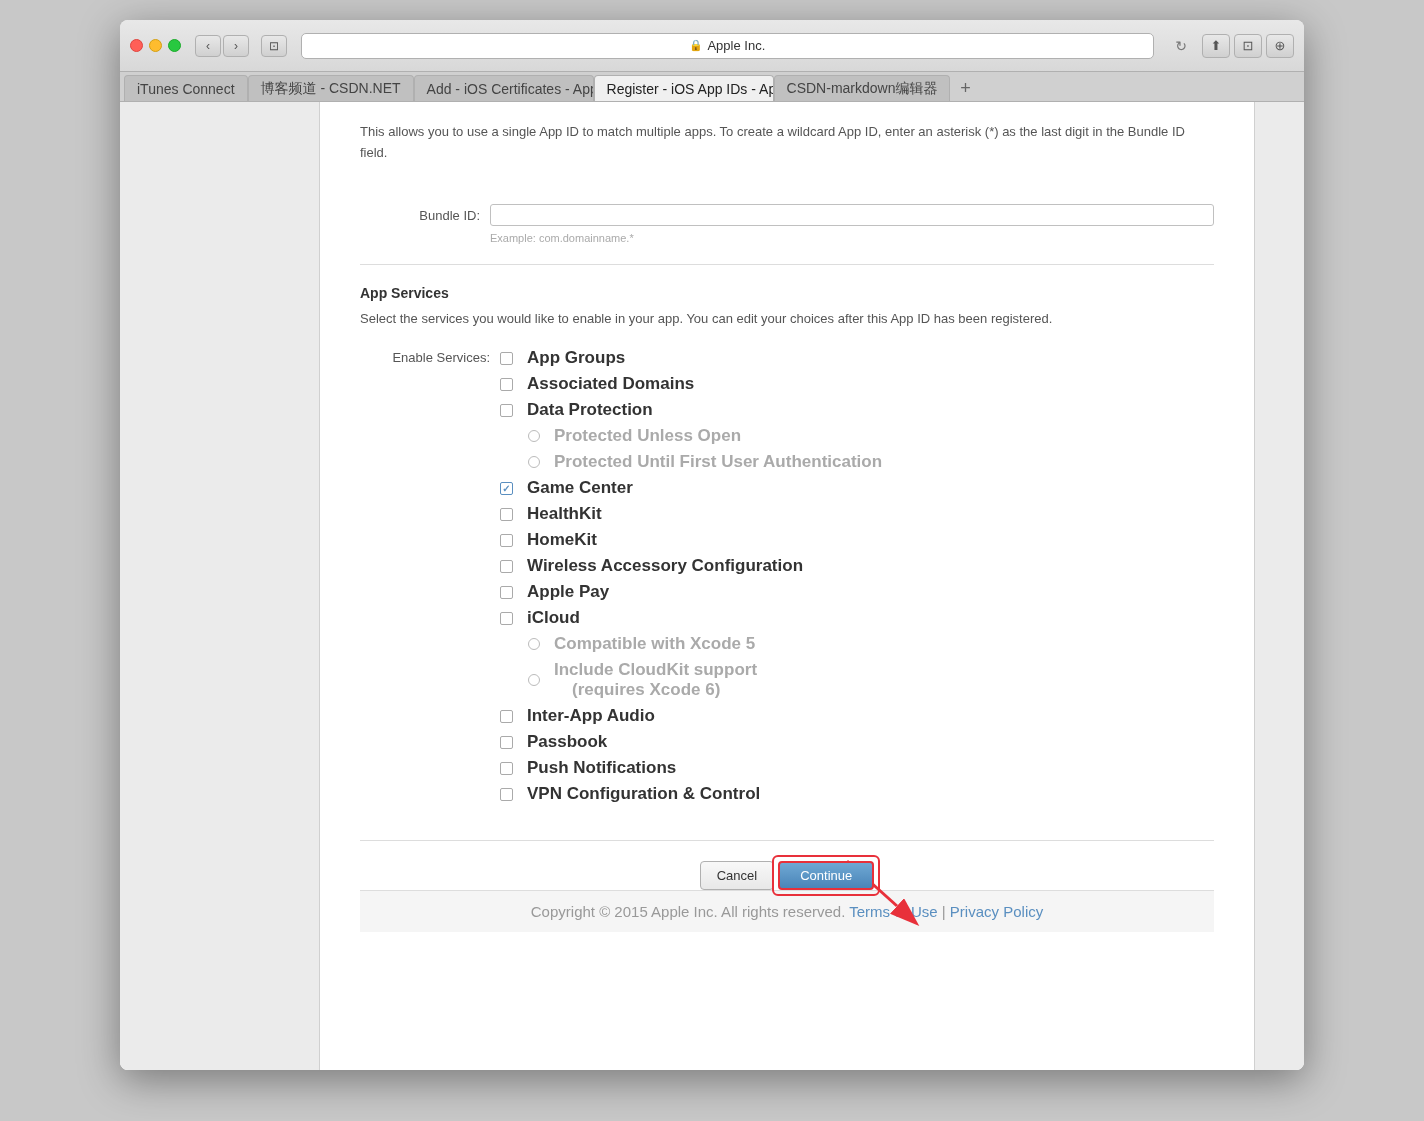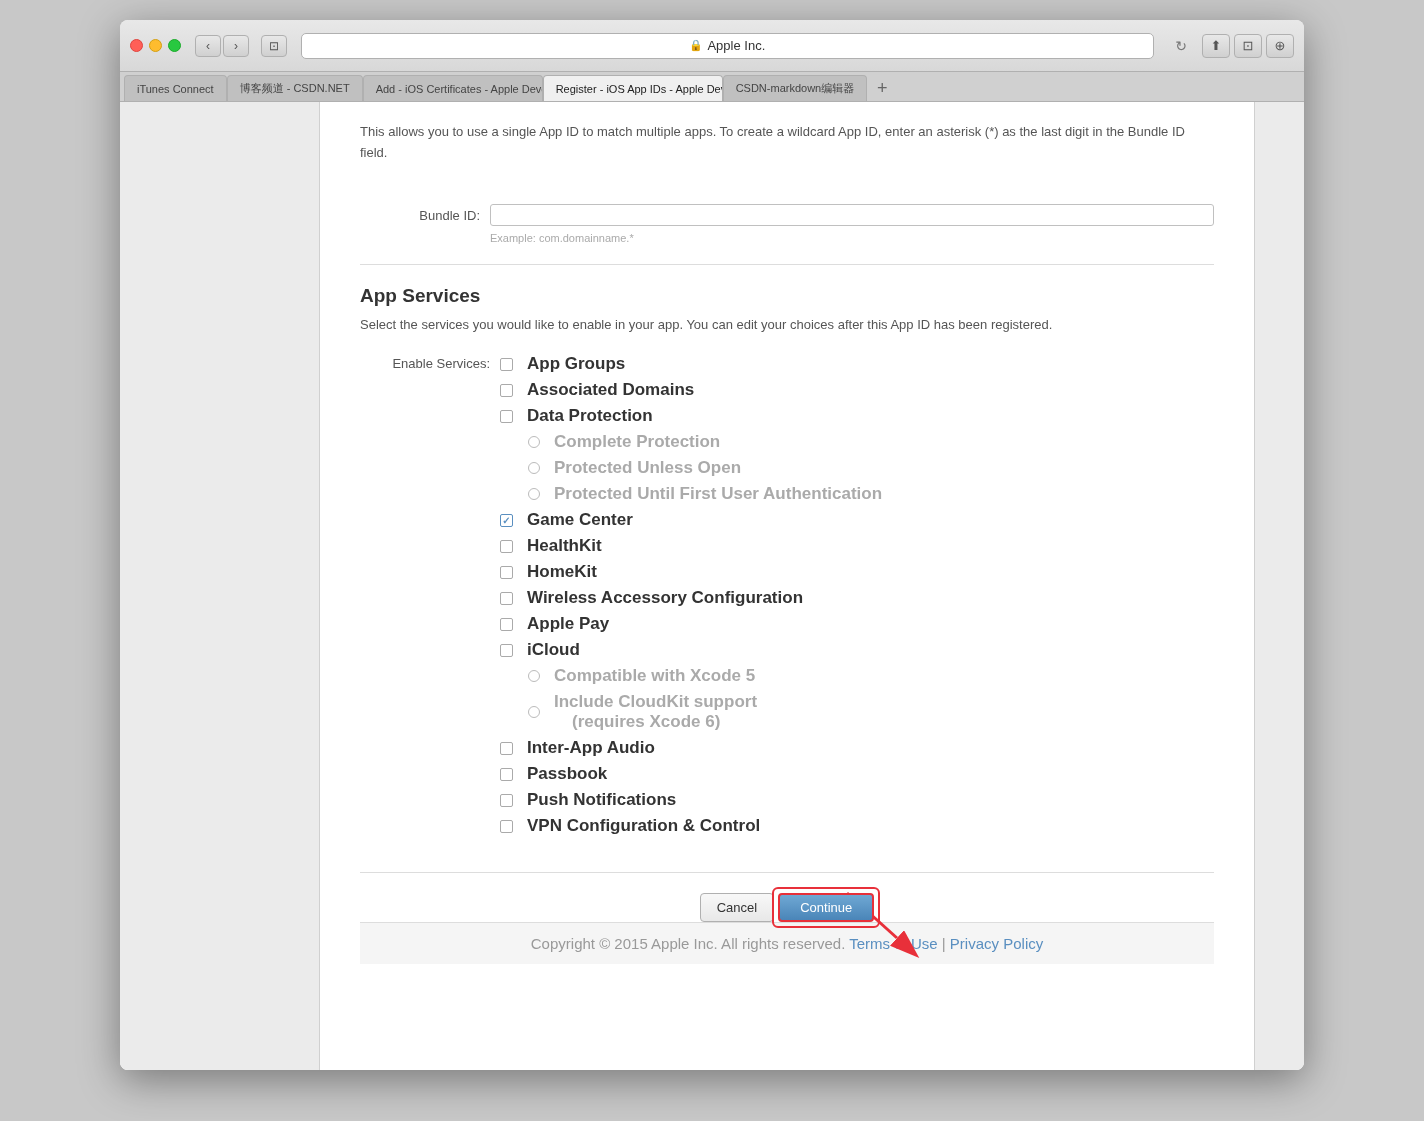--- a/index.html
+++ b/index.html
@@ -146,21 +146,21 @@
       padding: 0 4px;
     }
 
     .tab {
       height: 26px;
       padding: 0 12px;
       background: #c0c0c0;
       border: 1px solid #b0b0b0;
       border-bottom: none;
       border-radius: 4px 4px 0 0;
-      font-size: 11px;
+      font-size: 14px;
       color: #444;
       display: flex;
       align-items: center;
       cursor: pointer;
       white-space: nowrap;
       max-width: 180px;
       overflow: hidden;
     }
 
     .tab.active {
@@ -267,21 +267,21 @@
       margin-bottom: 20px;
     }
 
     .divider {
       border: none;
       border-top: 1px solid #ddd;
       margin: 20px 0;
     }
 
     .section-title {
-      font-size: 19px;
+      font-size: 14px;
       color: #333;
       margin-bottom: 8px;
     }
 
     .section-desc {
       font-size: 13px;
       color: #555;
       line-height: 1.5;
       margin-bottom: 20px;
     }
@@ -491,24 +491,20 @@
           <div class="service-item">
             <div class="checkbox"></div>
             <span>Associated Domains</span>
           </div>
 
           <div class="service-item">
             <div class="checkbox"></div>
             <span>Data Protection</span>
           </div>
 
-          <div class="service-item sub">
-            <div class="radio"></div>
-            <span style="color:#aaa;">Complete Protection</span>
-          </div>
 
           <div class="service-item sub">
             <div class="radio"></div>
             <span style="color:#aaa;">Protected Unless Open</span>
           </div>
 
           <div class="service-item sub">
             <div class="radio"></div>
             <span style="color:#aaa;">Protected Until First User Authentication</span>
           </div>

